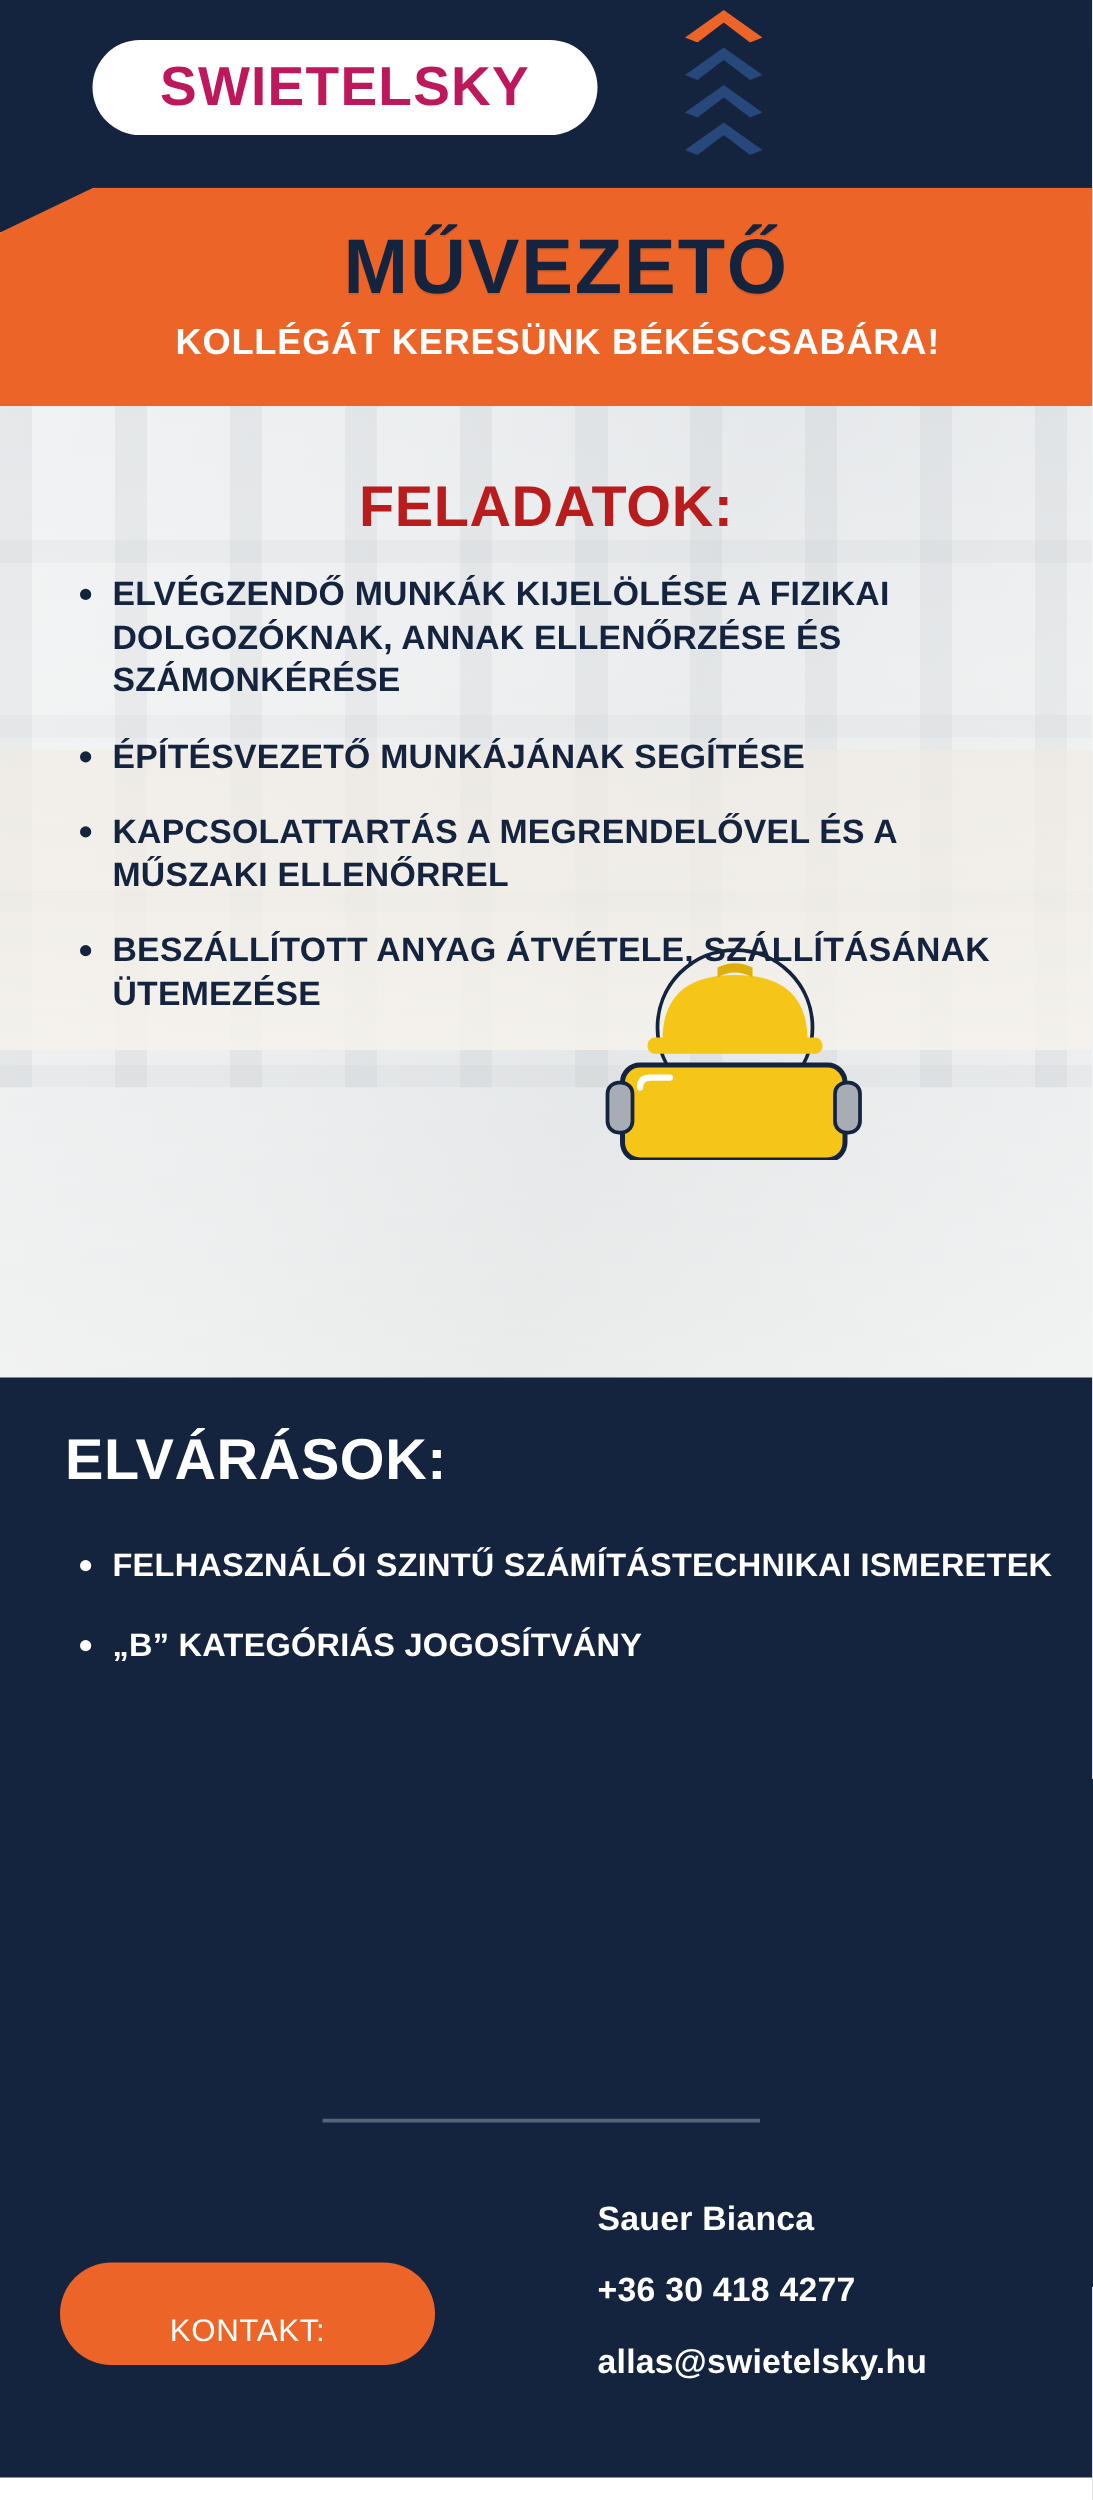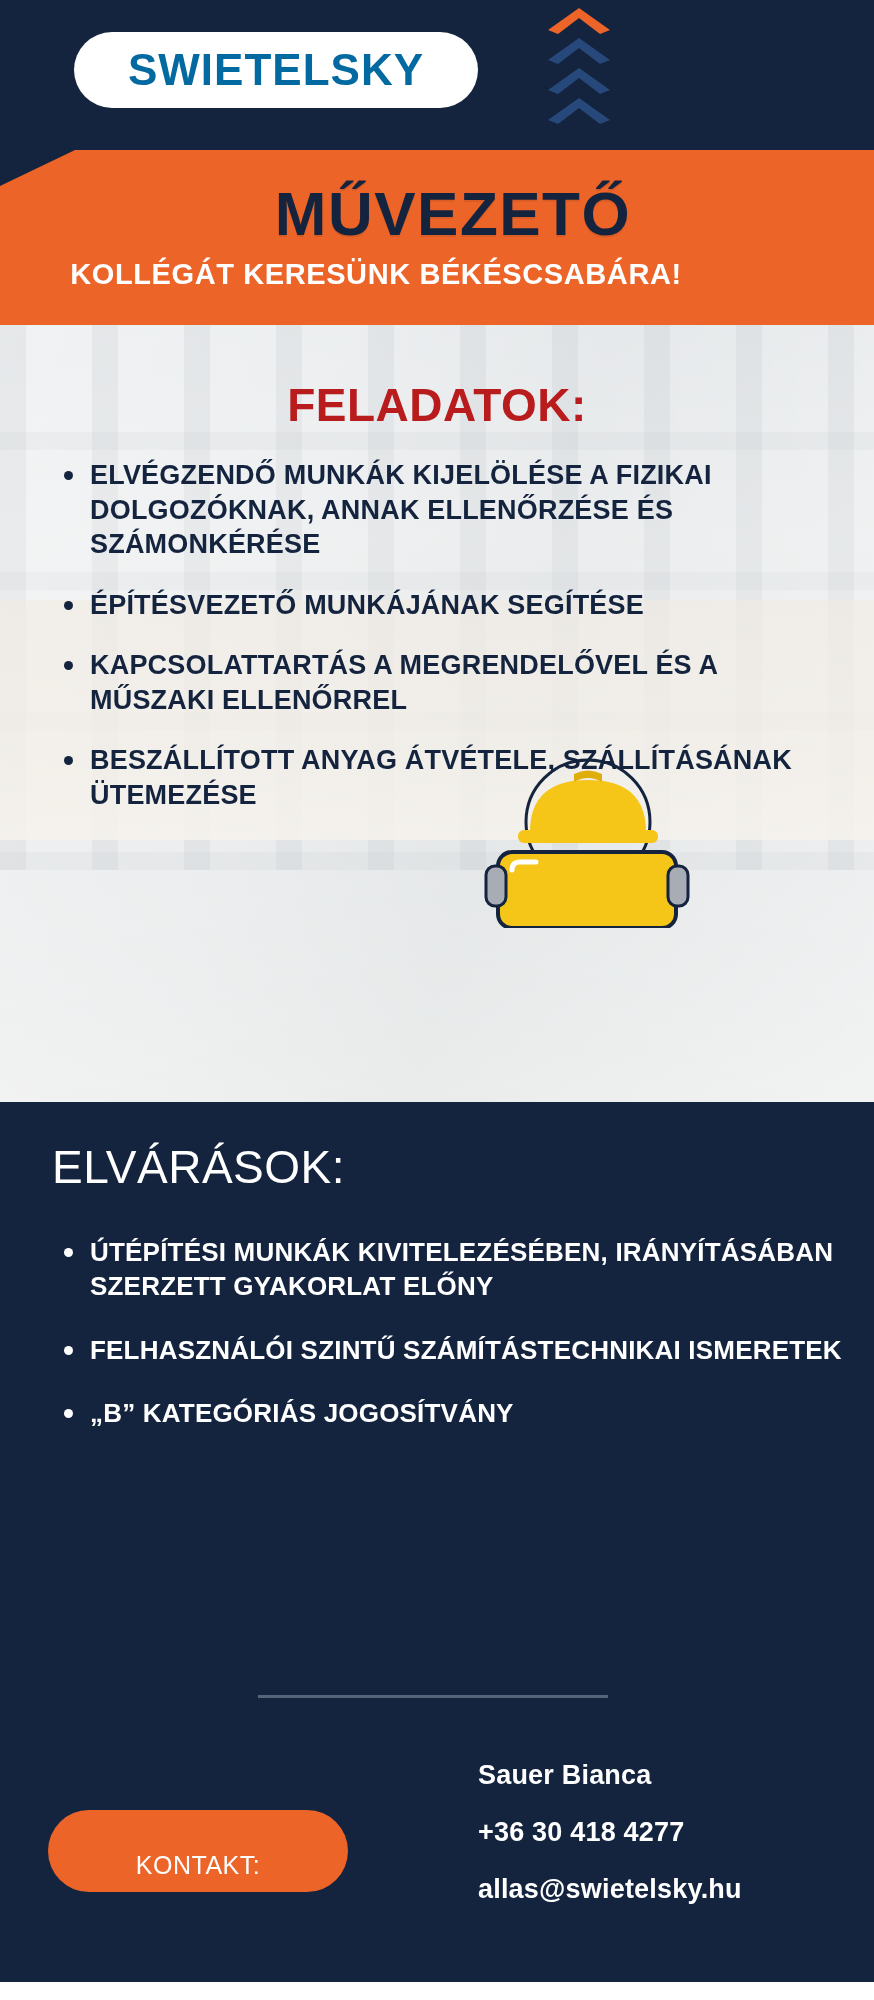--- a/index.html
+++ b/index.html
@@ -68,21 +68,21 @@
     border-radius: 40px;
     display: flex;
     align-items: center;
     justify-content: center;
     z-index: 5;
   }
   .logo-text {
     font-size: 44px;
     font-weight: 800;
     letter-spacing: 1px;
-    color: #0369a1;
+    color: #be185d;
     font-family: "Liberation Sans", sans-serif;
   }
 
   
   .chev-wrap {
     position: absolute;
     left: 548px; top: 8px;
     width: 70px; height: 120px;
     z-index: 5;
   }
@@ -113,21 +113,21 @@
     color: #14243f;
     letter-spacing: 1.5px;
     z-index: 6;
     text-shadow: 0 2px 0 rgba(0,0,0,0.08);
     padding-left: 32px;
   }
   .job-sub {
     position: absolute;
     left: 0; top: 258px;
     width: 752px;
-    text-align: center;
+    text-align: right;
     font-size: 29px;
     font-weight: 800;
     color: #ffffff;
     letter-spacing: 0.6px;
     z-index: 6;
   }
 
   
   .tasks-heading {
     position: absolute;
@@ -179,21 +179,21 @@
     position: absolute;
     left: 0; top: 1102px;
     width: 874px; height: 898px;
     background: #14243f;
     z-index: 5;
   }
   .req-heading {
     position: absolute;
     left: 52px; top: 1140px;
     font-size: 46px;
-    font-weight: 400;
+    font-weight: 700;
     color: #ffffff;
     letter-spacing: 0.5px;
     z-index: 8;
   }
   .req-list {
     position: absolute;
     left: 58px; top: 1236px;
     width: 790px;
     z-index: 8;
   }
@@ -322,21 +322,20 @@
       <rect x="20" y="104" width="178" height="76" rx="14" fill="#f5c518" stroke="#14243f" stroke-width="4"></rect>
       <rect x="8" y="118" width="20" height="40" rx="9" fill="#a8adb5" stroke="#14243f" stroke-width="3"></rect>
       <rect x="190" y="118" width="20" height="40" rx="9" fill="#a8adb5" stroke="#14243f" stroke-width="3"></rect>
       <path d="M34 122 q0 -8 8 -8 l16 0" fill="none" stroke="#ffffff" stroke-width="5" stroke-linecap="round"></path>
     </svg>
   </div>
 
   <div class="bottom-navy"></div>
   <div class="req-heading">ELVÁRÁSOK:</div>
   <ul class="req-list">
-    <li>ÚTÉPÍTÉSI MUNKÁK KIVITELEZÉSÉBEN, IRÁNYÍTÁSÁBAN SZERZETT GYAKORLAT ELŐNY</li>
     <li>FELHASZNÁLÓI SZINTŰ SZÁMÍTÁSTECHNIKAI ISMERETEK</li>
     <li>„B” KATEGÓRIÁS JOGOSÍTVÁNY</li>
   </ul>
 
   <div class="divider"></div>
 
   <div class="contact-pill">
     <span class="contact-pill-label">KONTAKT:</span>
   </div>
   <div class="contact-info">

